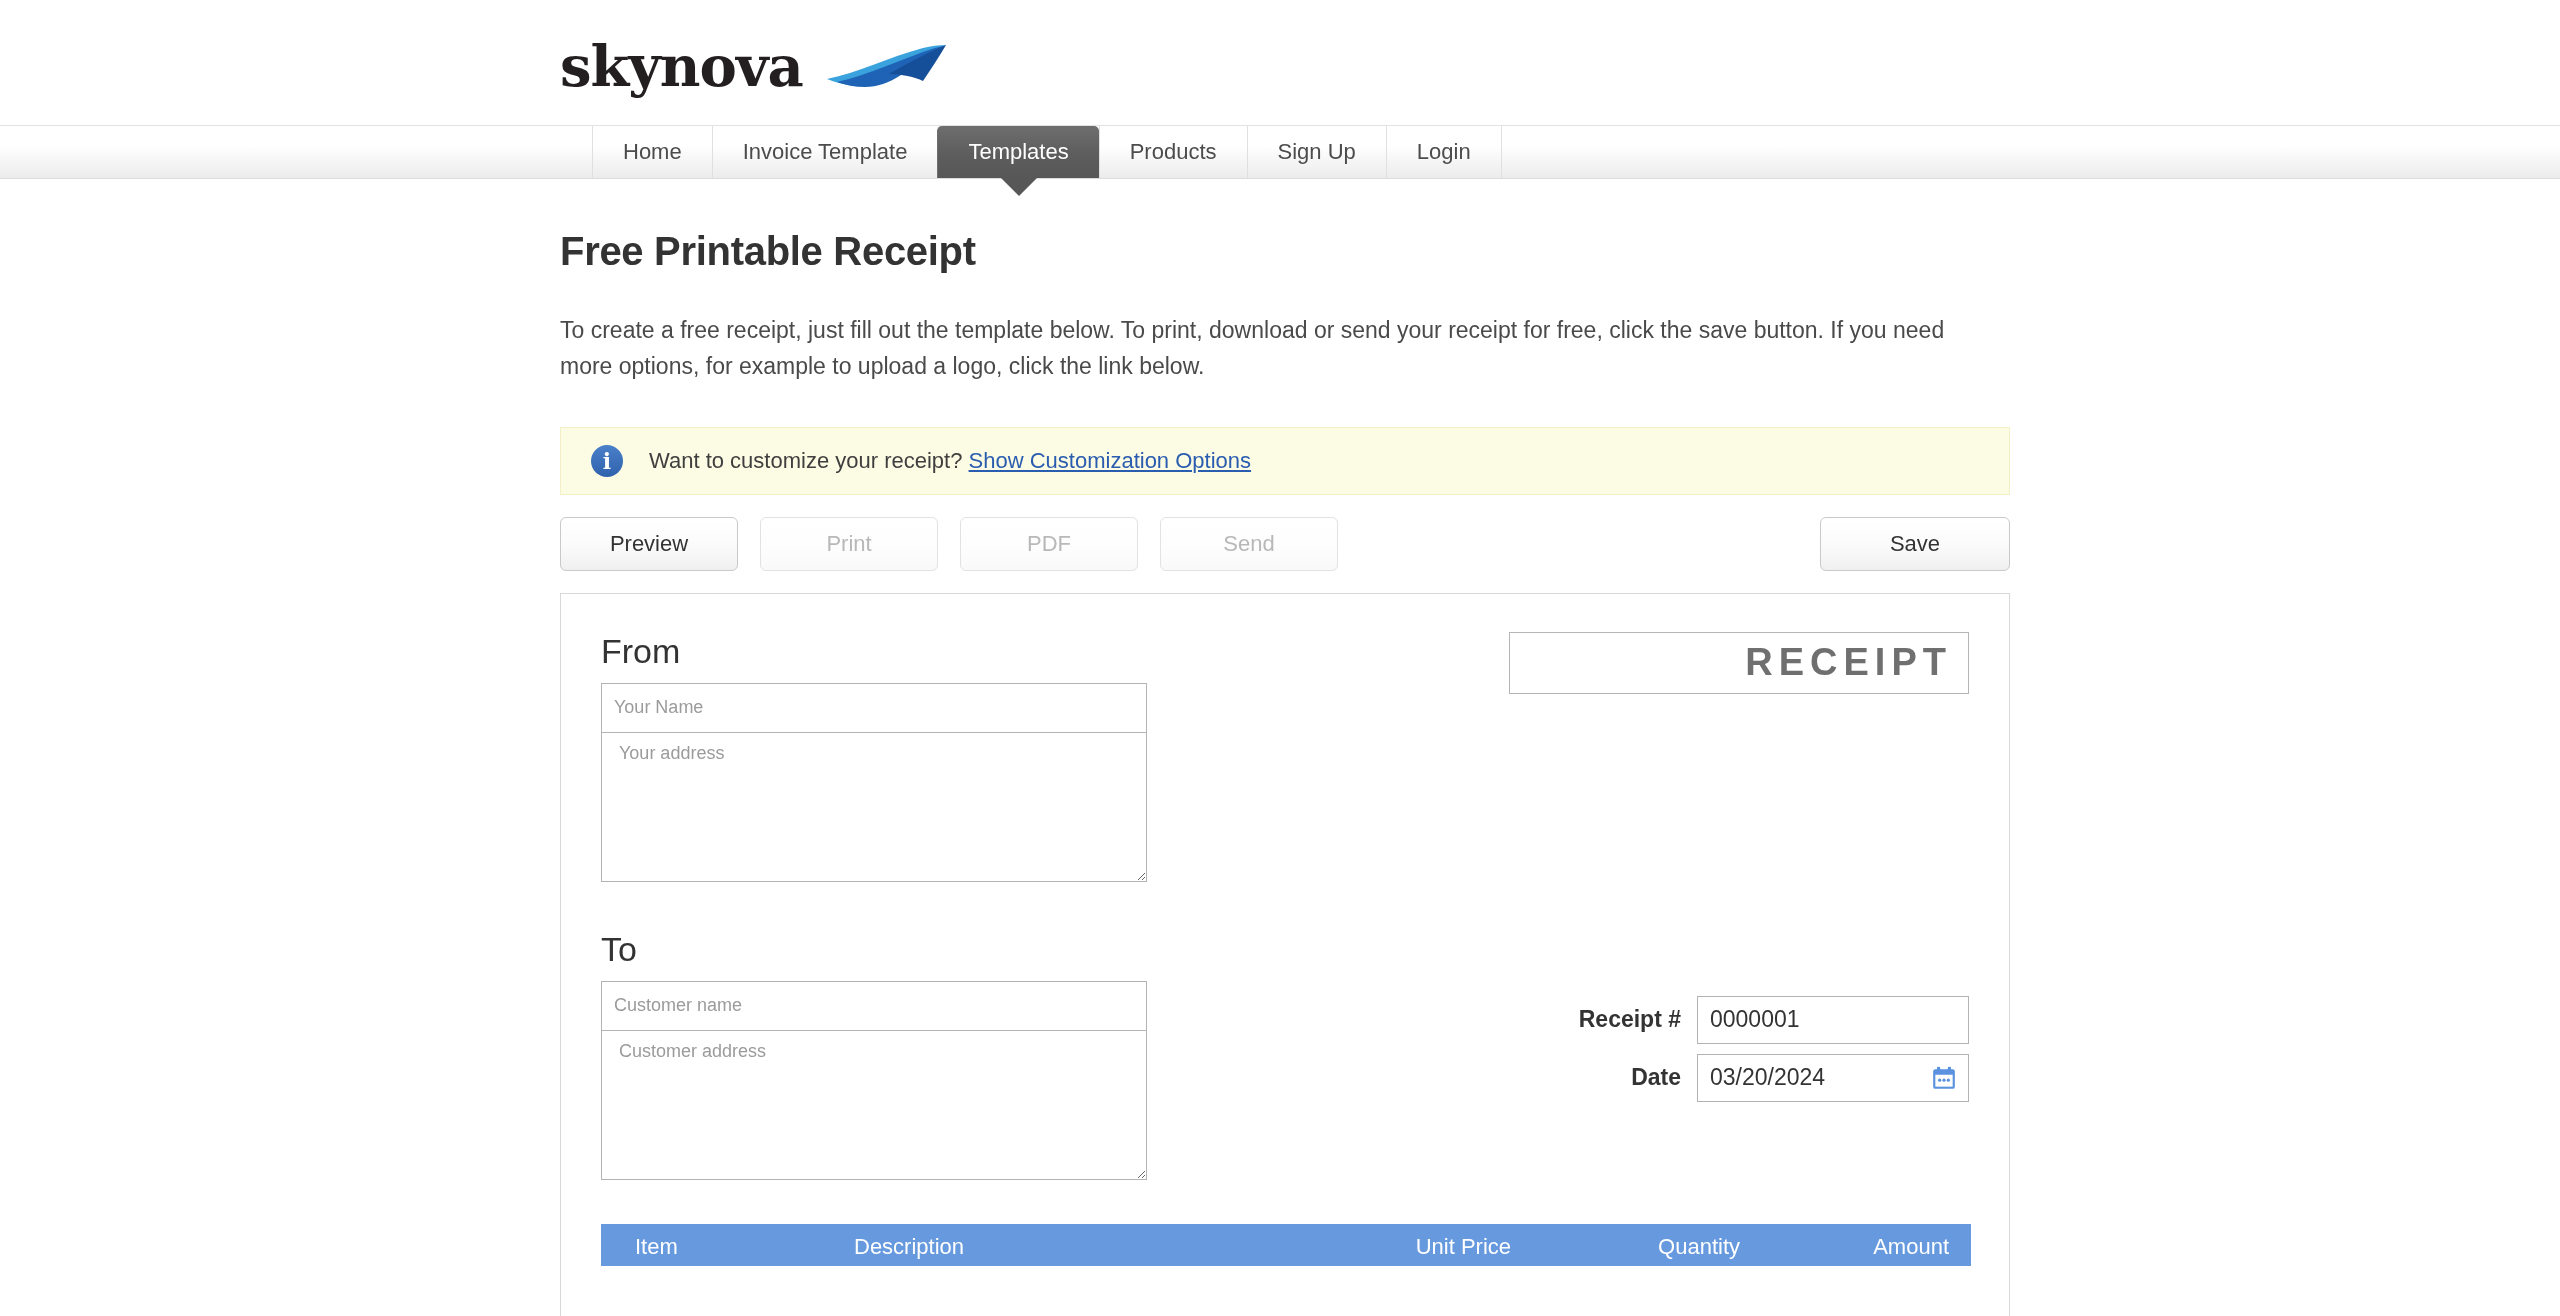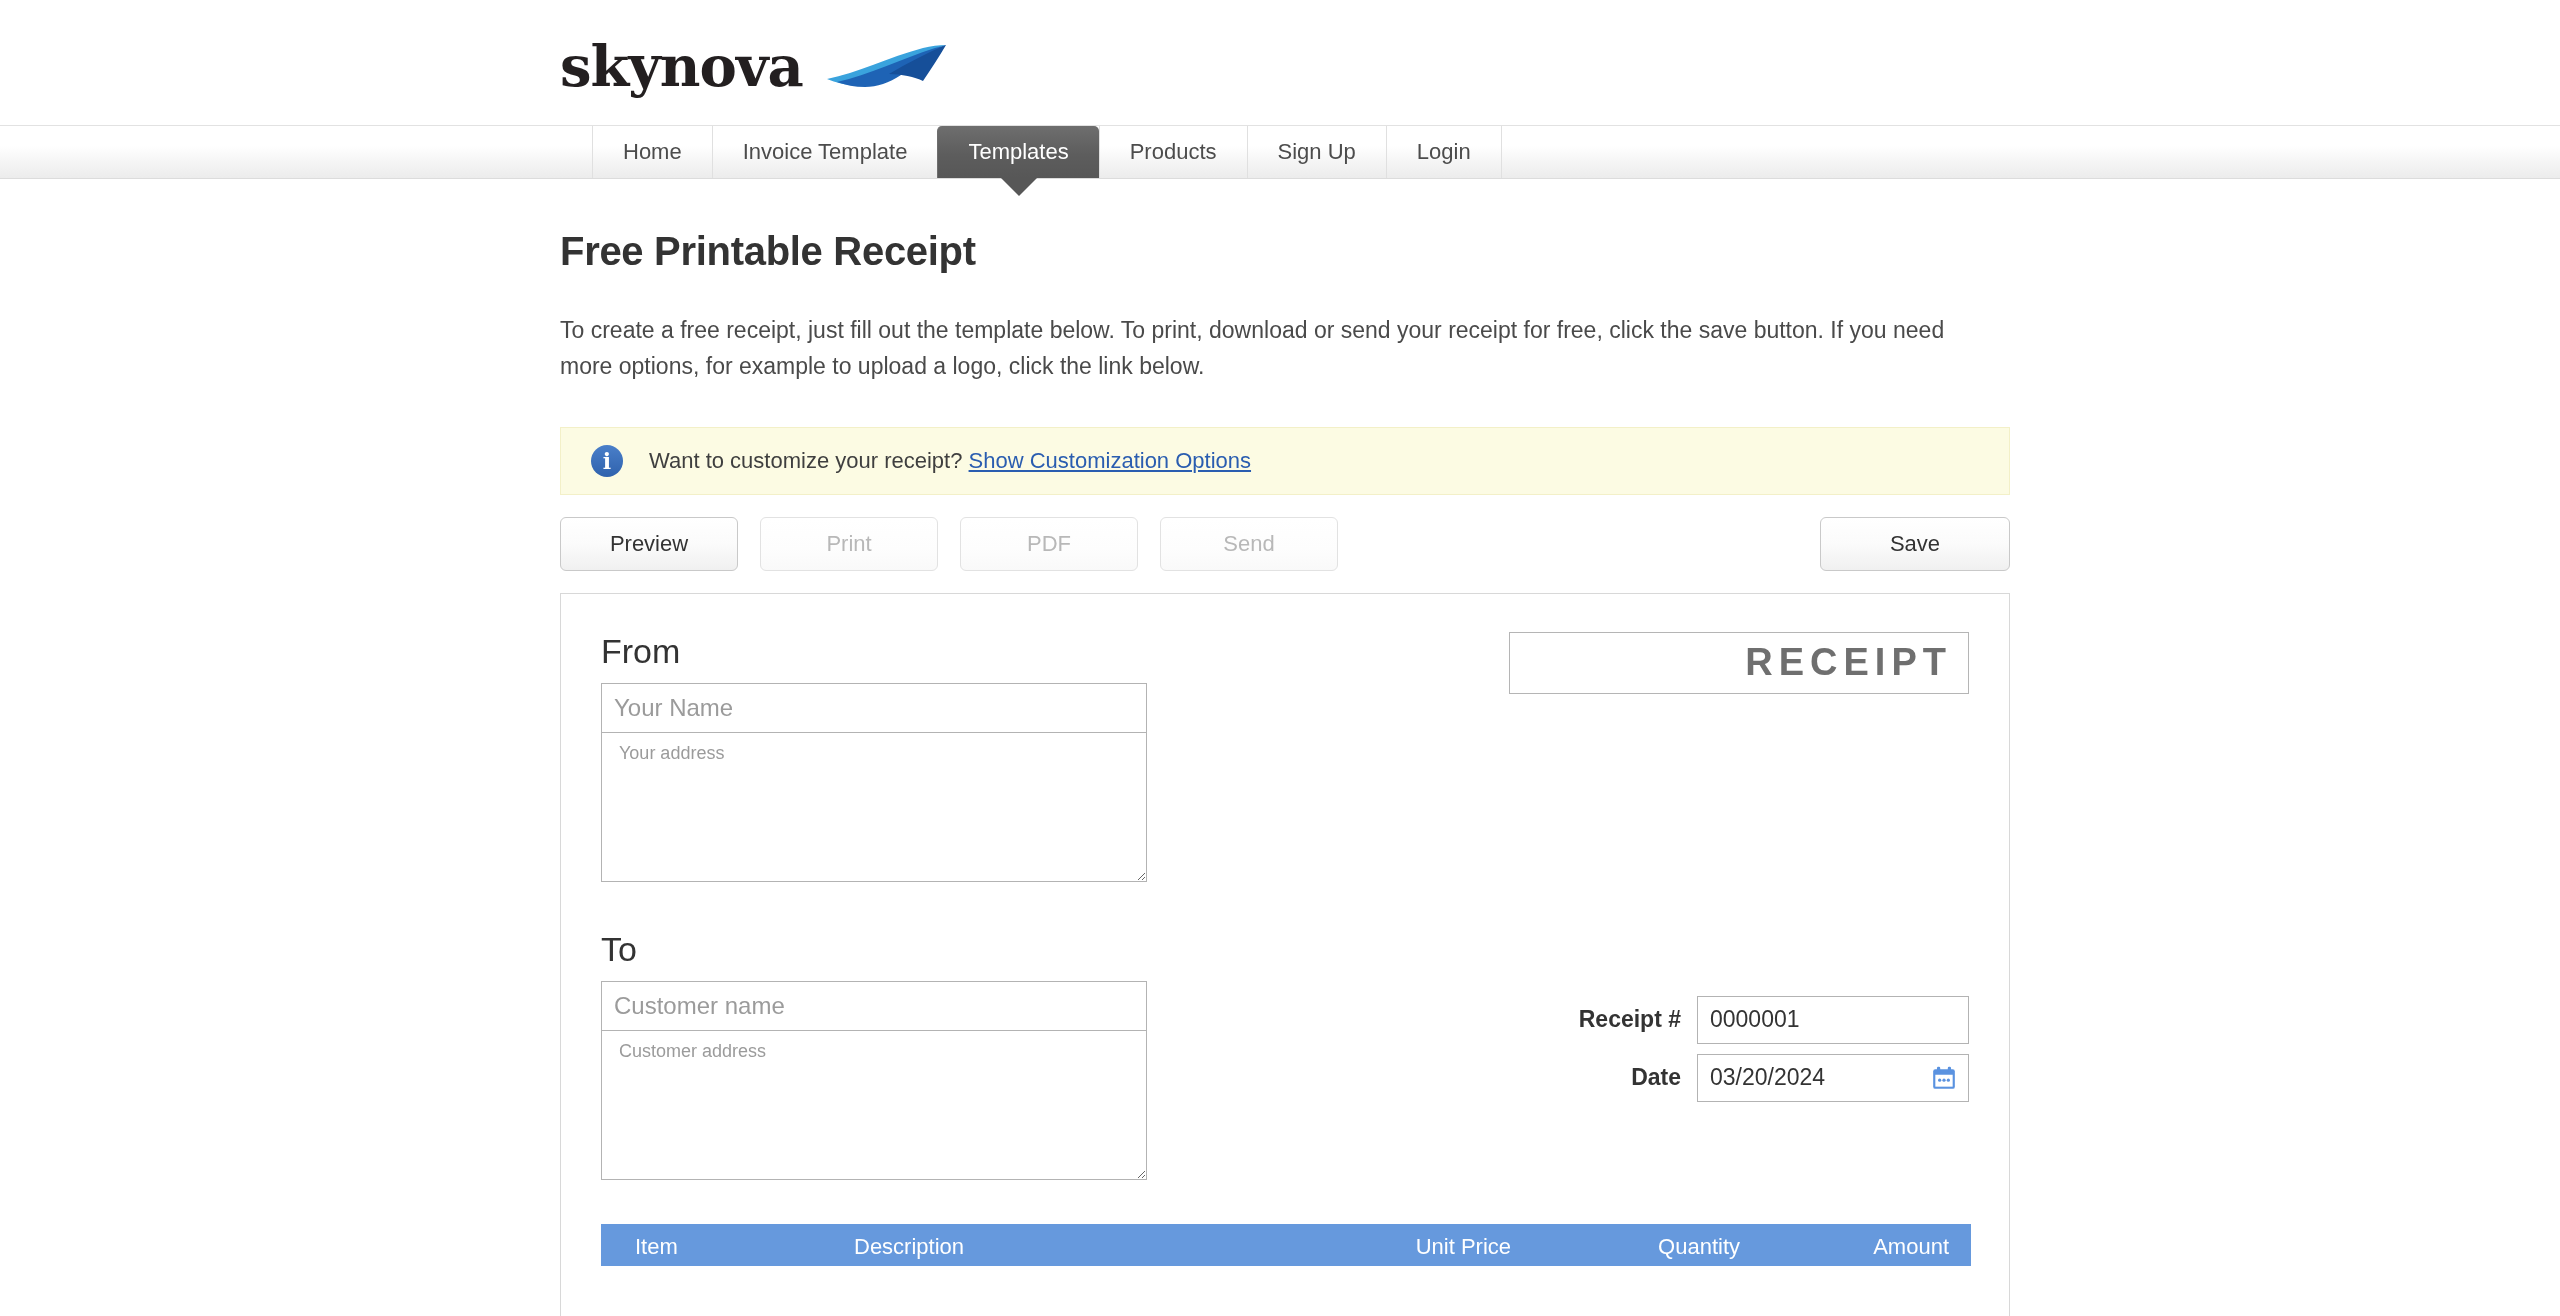--- a/index.html
+++ b/index.html
@@ -220,21 +220,21 @@
     margin: 0 0 12px 0;
   }
   .section-title.to { margin-top: 48px; }
 
   .text-input {
     width: 546px;
     height: 50px;
     box-sizing: border-box;
     border: 1px solid #b3b3b3;
     padding: 0 12px;
-    font-size: 24px;
+    font-size: 18px;
     color: #333333;
     font-family: "Liberation Sans", sans-serif;
     background: #ffffff;
     display: block;
   }
   .text-input::placeholder { color: #9b9b9b; }
 
   .text-area {
     width: 546px;
     height: 150px;

